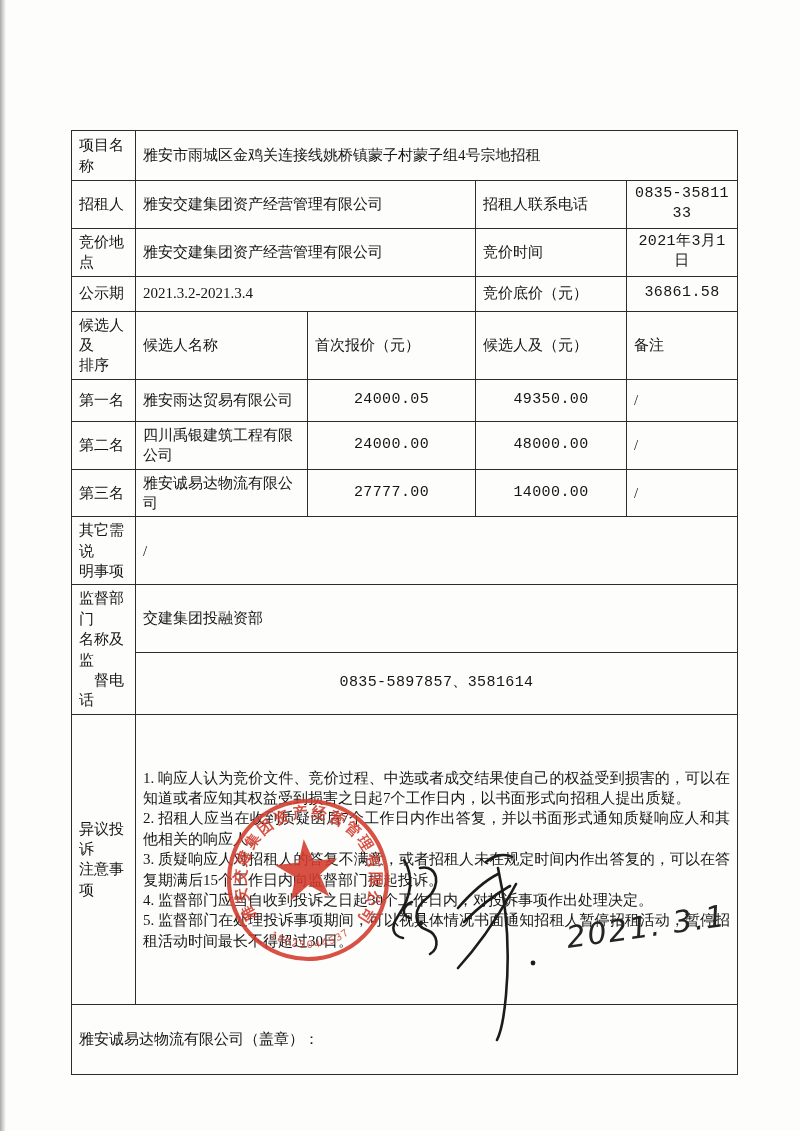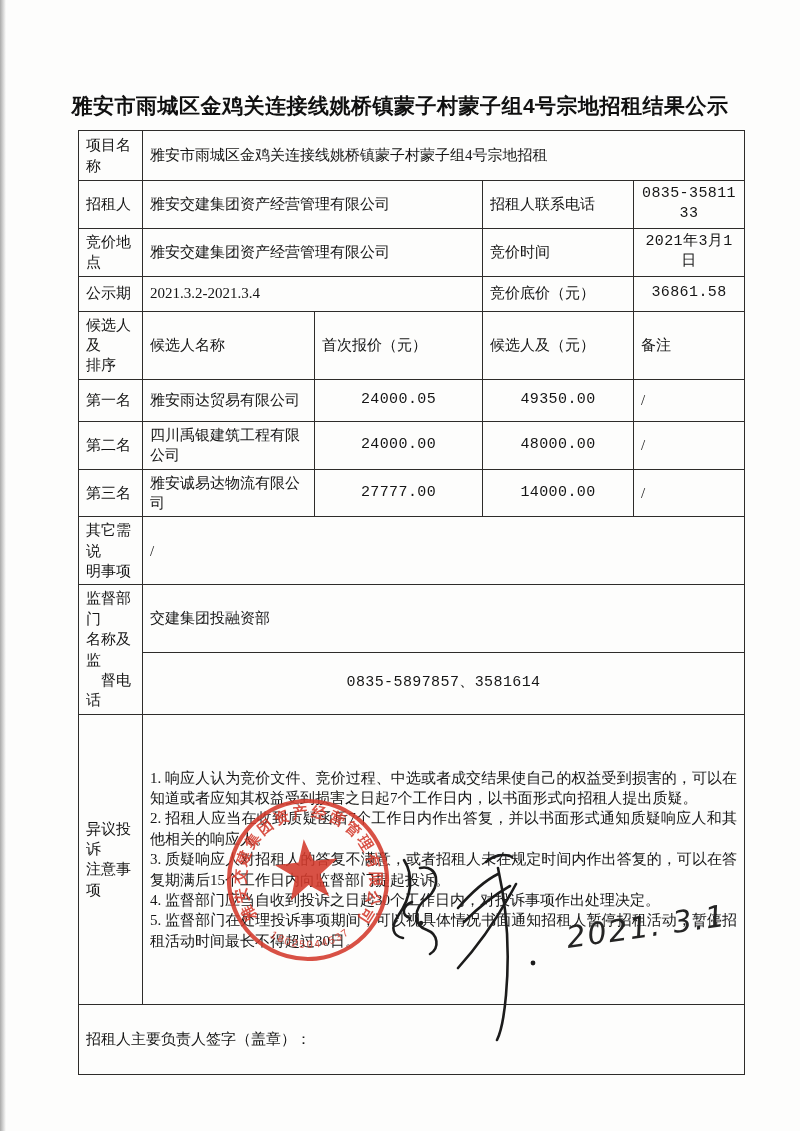--- a/index.html
+++ b/index.html
@@ -13,21 +13,21 @@
     background:linear-gradient(to right, rgba(70,70,70,.45), rgba(70,70,70,0));
     z-index:5;
   }
   .doc-title {
     position:absolute; left:0; top:92px; width:100%; text-align:center;
     font-family:"Liberation Sans","DejaVu Sans",sans-serif;
     font-weight:bold; font-size:21px; letter-spacing:0.5px; color:#101010;
     z-index:1;
   }
   table.main {
-    position:absolute; left:78px; top:130px; width:666px;
+    position:absolute; left:71px; top:130px; width:666px;
     border-collapse:collapse; table-layout:fixed; z-index:1;
   }
   table.main td {
     border:1.8px solid #2e2c2a; padding:3px 7px;
     font-size:15px; line-height:1.36; vertical-align:middle;
     word-break:break-all; background:transparent;
   }
   td.lbl { white-space:pre-line; padding:3px 2px 3px 5px; }
   td.ctr { }
   td.num { text-align:center; letter-spacing:.4px;font-family:Liberation Mono, monospace; }
@@ -40,21 +40,20 @@
   tr.r13 { height:70px; }
   .stamp-svg { position:absolute; left:206px; top:778px; width:204px; height:204px; z-index:3; opacity:.88; }
   .sig-svg   { position:absolute; left:380px; top:840px; width:380px; height:220px; z-index:4; }
 </style>
 </head>
 <body>
 
 <div class="page">
   <div class="edge-shadow"></div>
 
-  <div class="doc-title">雅安市雨城区金鸡关连接线姚桥镇蒙子村蒙子组4号宗地招租结果公示</div>
 
   <table class="main">
     <colgroup>
       <col style="width:64px">
         <col style="width:172px">
         <col style="width:168px">
       <col style="width:151px">
         <col style="width:111px">
     </colgroup>
     <tbody>
@@ -128,21 +127,21 @@
 注意事项</td>
         <td colspan="4" class="items-cell">
           <div class="item">1. 响应人认为竞价文件、竞价过程、中选或者成交结果使自己的权益受到损害的，可以在知道或者应知其权益受到损害之日起7个工作日内，以书面形式向招租人提出质疑。</div>
           <div class="item">2. 招租人应当在收到质疑函后7个工作日内作出答复，并以书面形式通知质疑响应人和其他相关的响应人。</div>
           <div class="item">3. 质疑响应人对招租人的答复不满意，或者招租人未在规定时间内作出答复的，可以在答复期满后15个工作日内向监督部门提起投诉。</div>
           <div class="item">4. 监督部门应当自收到投诉之日起30个工作日内，对投诉事项作出处理决定。</div>
           <div class="item">5. 监督部门在处理投诉事项期间，可以视具体情况书面通知招租人暂停招租活动，暂停招租活动时间最长不得超过30日。</div>
         </td>
       </tr>
       <tr class="r13">
-        <td colspan="5">招租人主要负责人签字（盖章）：</td>
+        <td colspan="5">雅安诚易达物流有限公司（盖章）：</td>
       </tr>
     </tbody>
   </table>
 
   <svg class="stamp-svg" viewBox="0 0 204 204">
     <g transform="rotate(-6 102 102)" fill="none" stroke="none">
       <defs>
         <path id="arcTop" d="M 47.4 133.5 A 63 63 0 1 1 142.5 150.3"></path>
         <path id="arcBottom" d="M 58.3 154.1 A 68 68 0 0 0 145.7 154.1"></path>
       </defs>

